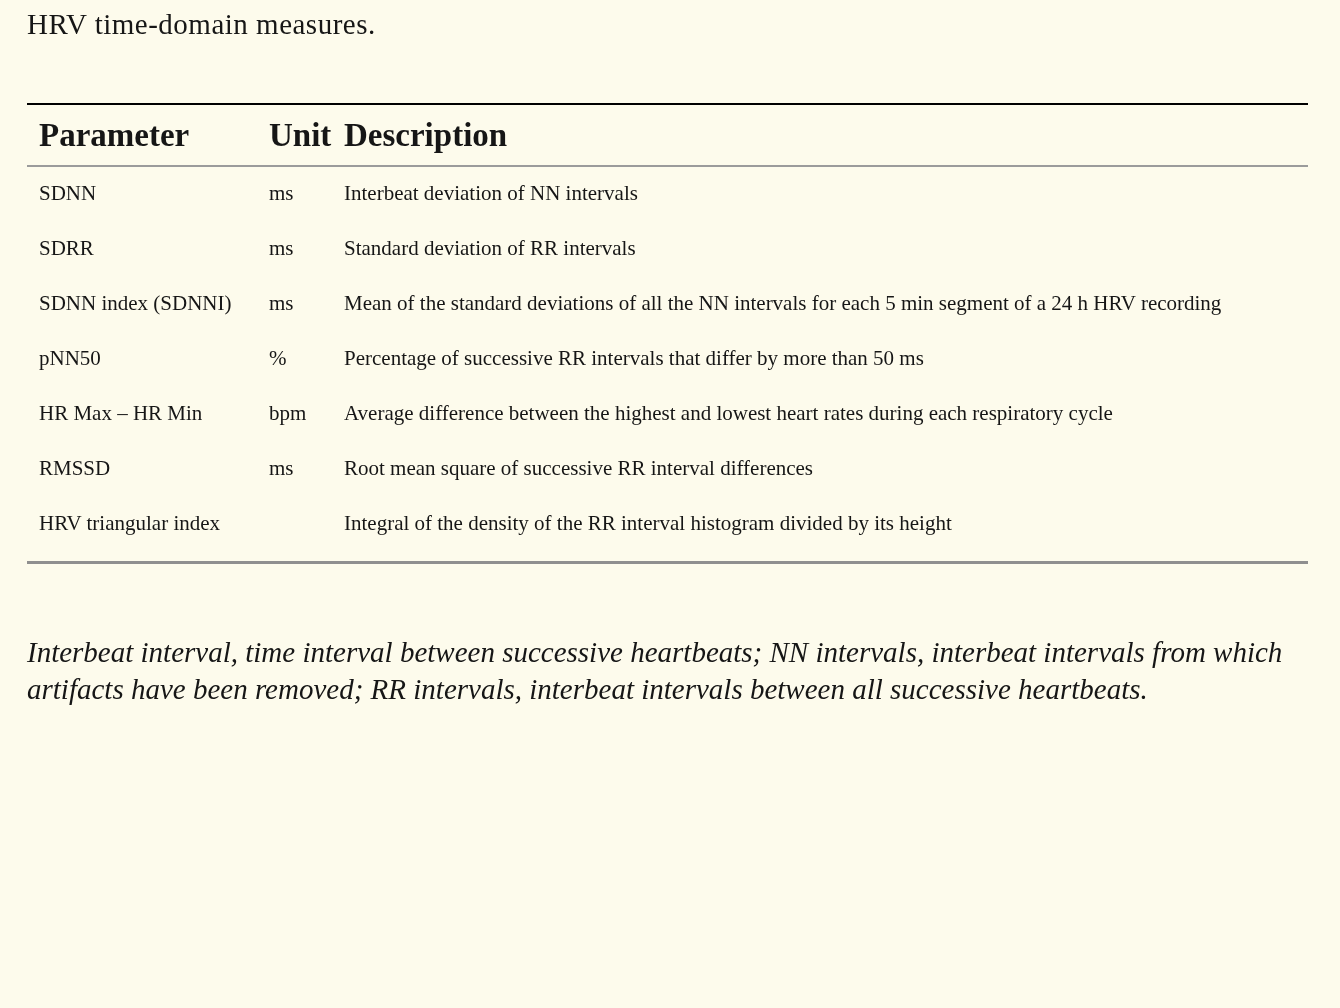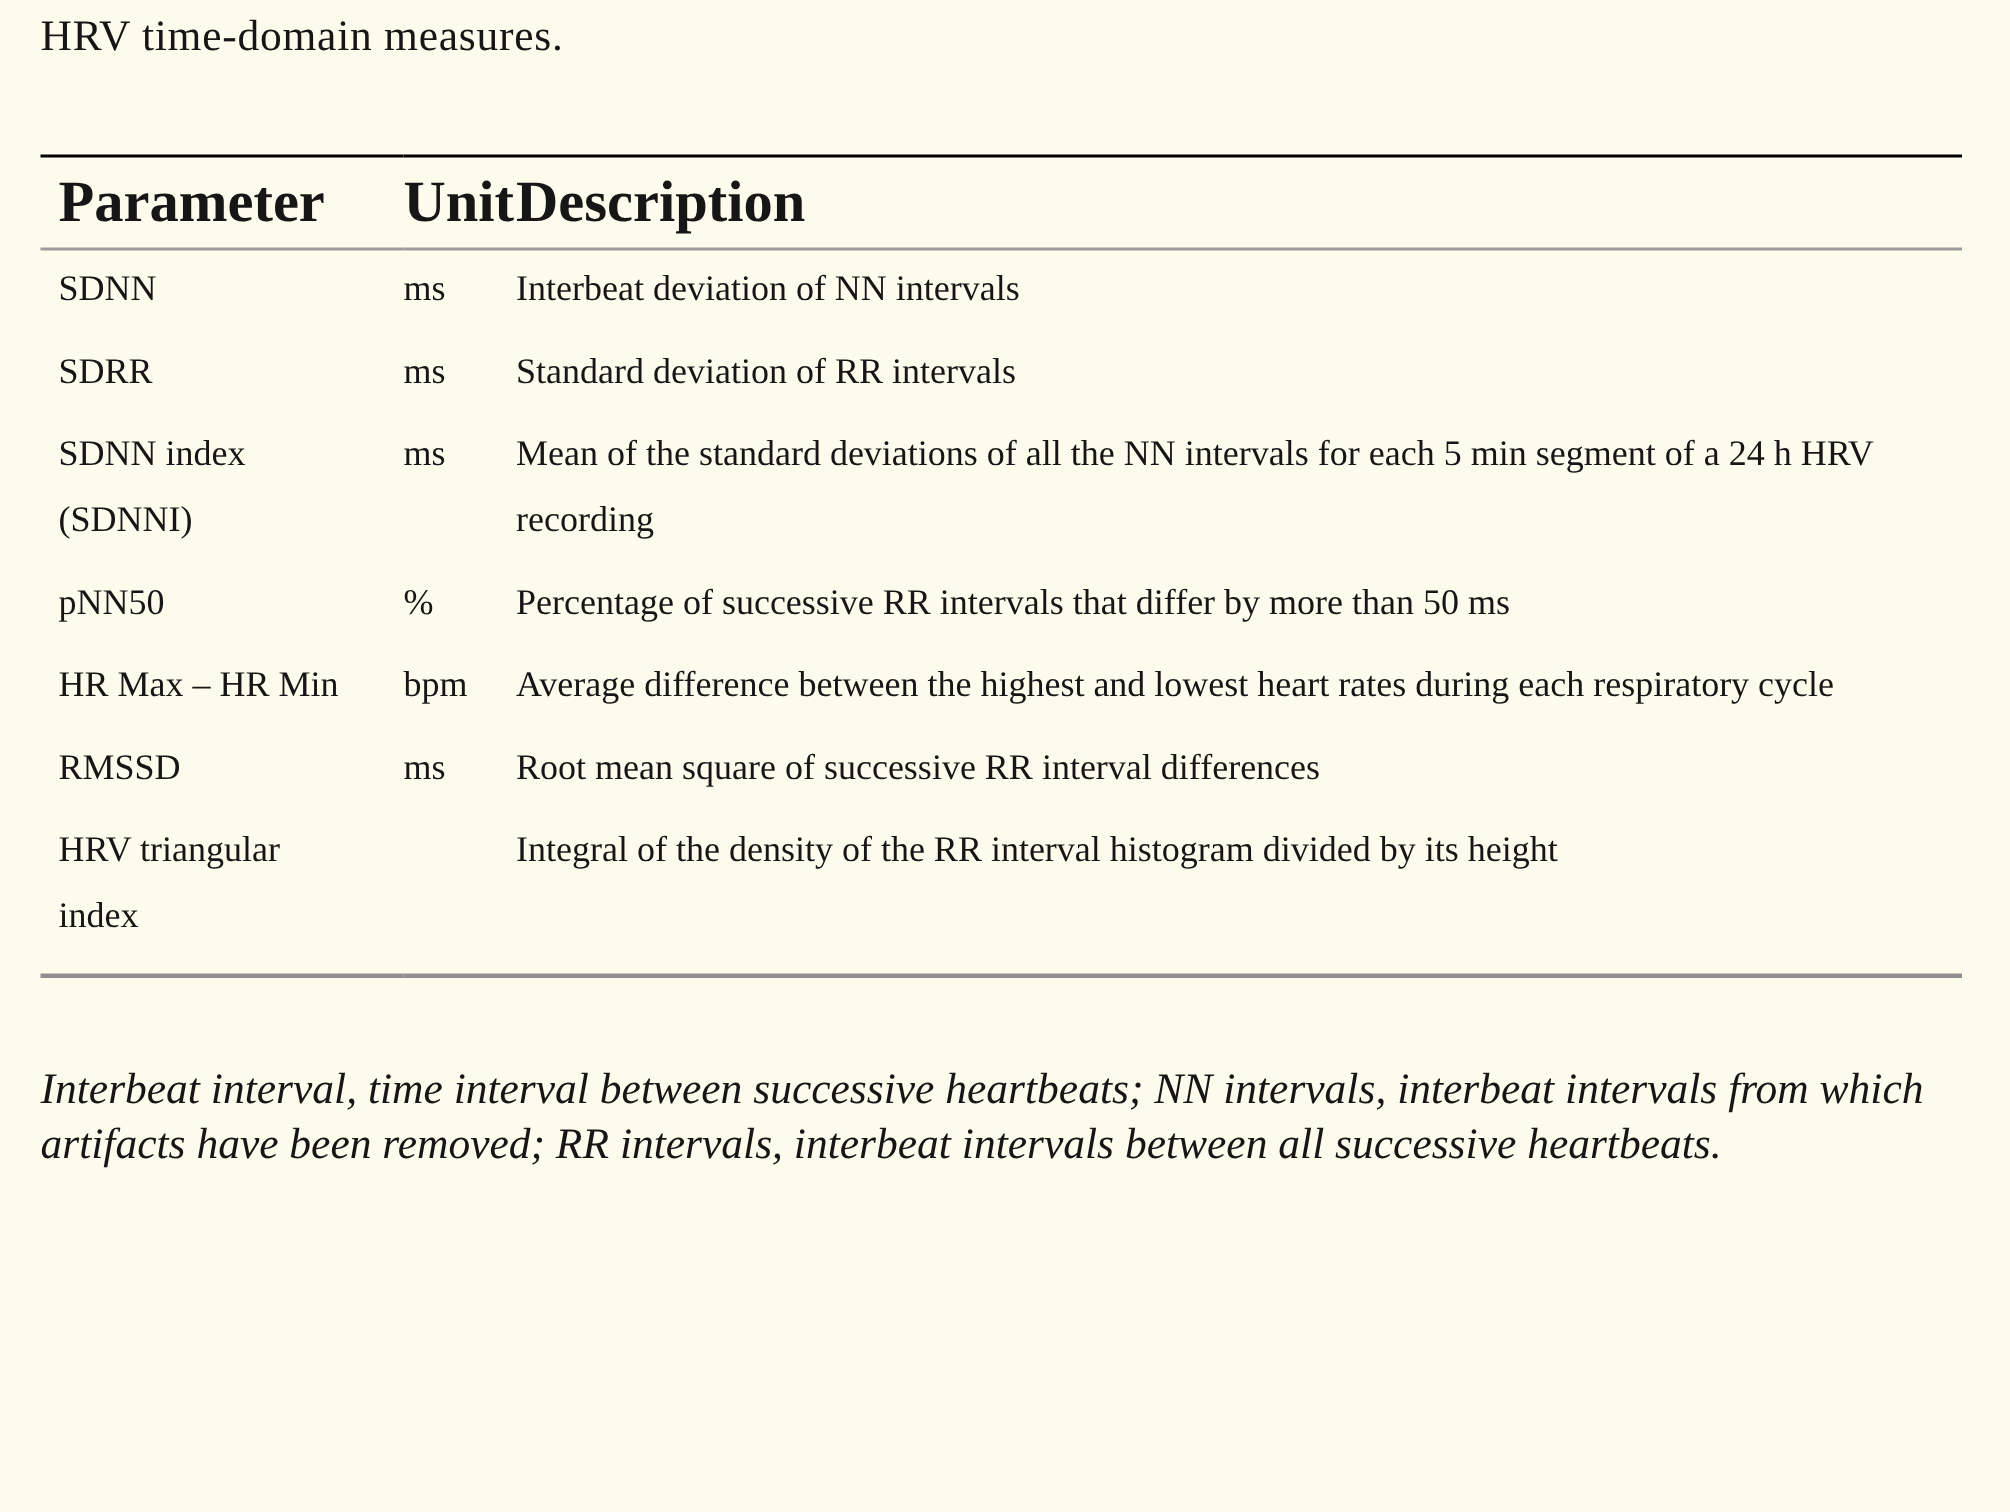--- a/index.html
+++ b/index.html
@@ -34,47 +34,47 @@
     width: 1281px;
     border-collapse: collapse;
     table-layout: fixed;
     border-top: 2px solid var(--rule-top);
     border-bottom: 3px solid var(--rule-bottom);
   }
   col.c-param { width: 242px; }
   col.c-unit  { width: 75px; }
   col.c-desc  { width: 964px; }
   thead th {
-    font-size: 39px;
+    font-size: 33px;
     font-weight: bold;
     text-align: left;
     vertical-align: middle;
     line-height: 36px;
     padding: 12px 0 12px 0;
     border-bottom: 2px solid var(--rule-mid);
   }
   thead th.param-cell { padding-left: 12px; }
   tbody td {
-    font-size: 24px;
+    font-size: 21px;
     line-height: 44px;
     vertical-align: top;
     padding: 4px 0 7px 0;
   }
   tbody td.param-cell {
     padding-left: 12px;
     padding-right: 35px;
   }
   tbody td.desc-cell {
     padding-right: 6px;
   }
   tbody tr:last-child td {
     padding-bottom: 16px;
   }
   .footnote {
-    margin-top: 56px;
+    margin-top: 70px;
     width: 1270px;
     font-style: italic;
     font-size: 29px;
     line-height: 37px;
   }
 </style>
 </head>
 <body>
 
 <div class="page">

